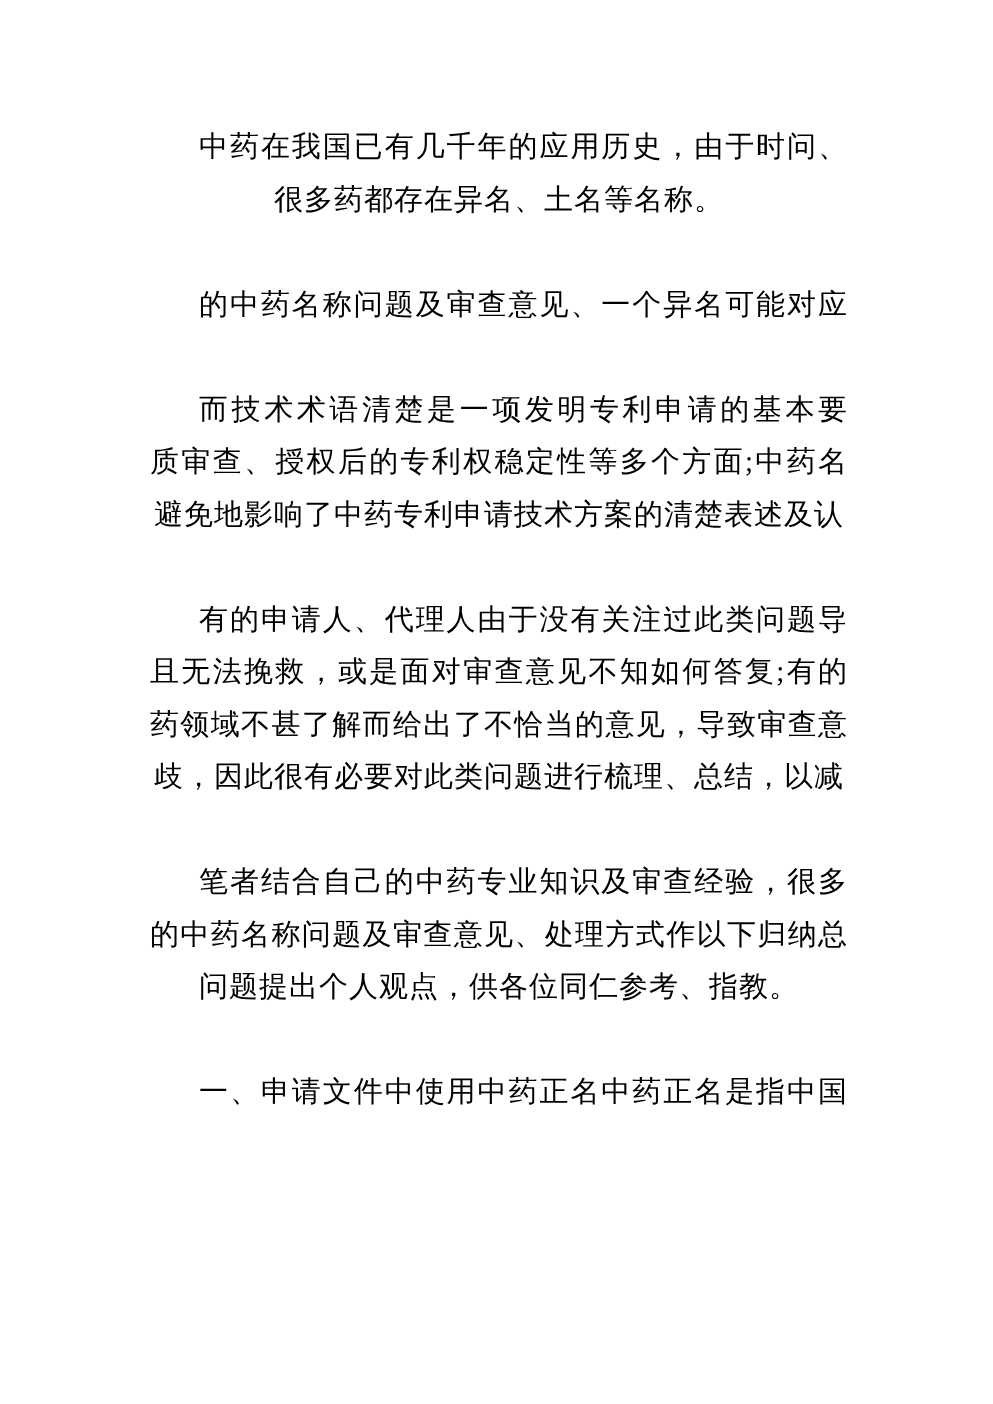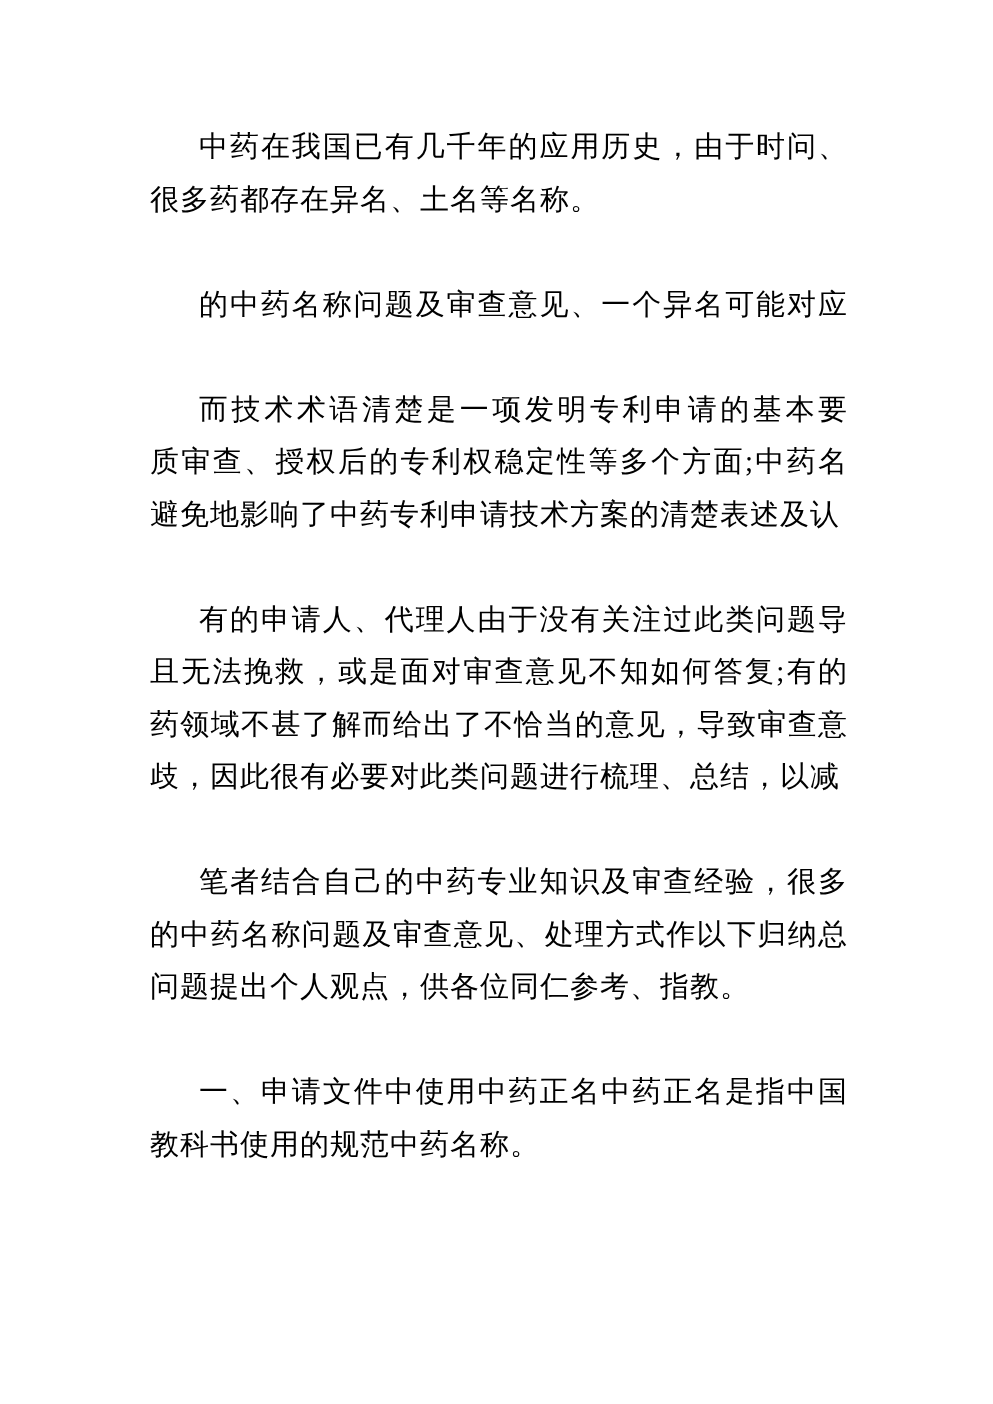--- a/index.html
+++ b/index.html
@@ -28,21 +28,21 @@
     overflow: hidden;
     white-space: normal;
   }
   .line.first { text-indent: 49px; }
   .line.full {
     text-align: justify;
     text-align-last: justify;
     -moz-text-align-last: justify;
     text-justify: inter-character;
   }
-  .line.last { text-align: left; }
+  .line.last { text-align: center; }
 </style>
 </head>
 <body>
 
 <div class="page">
   <div class="content">
 
     <div class="para">
       <div class="line first full">中药在我国已有几千年的应用历史，由于时问、地域等因素，</div>
       <div class="line last">很多药都存在异名、土名等名称。</div>
@@ -66,17 +66,16 @@
     </div>
 
     <div class="para">
       <div class="line first full">笔者结合自己的中药专业知识及审查经验，很多药都存在异名</div>
       <div class="line full">的中药名称问题及审查意见、处理方式作以下归纳总结;对某些争议</div>
       <div class="line last">问题提出个人观点，供各位同仁参考、指教。</div>
     </div>
 
     <div class="para">
       <div class="line first full">一、申请文件中使用中药正名中药正名是指中国药典、辞典、</div>
-      <div class="line last">教科书使用的规范中药名称。</div>
     </div>
 
   </div>
 </div>
 
 </body></html>

